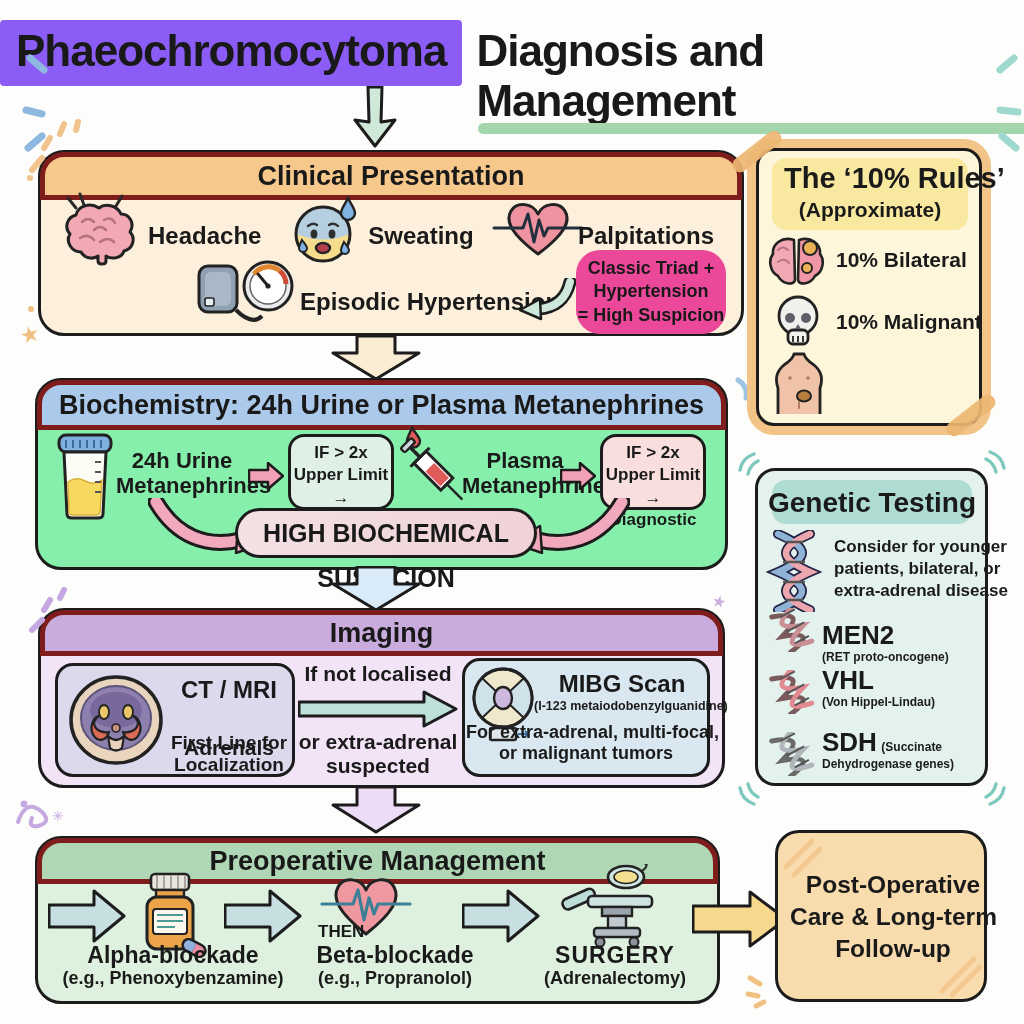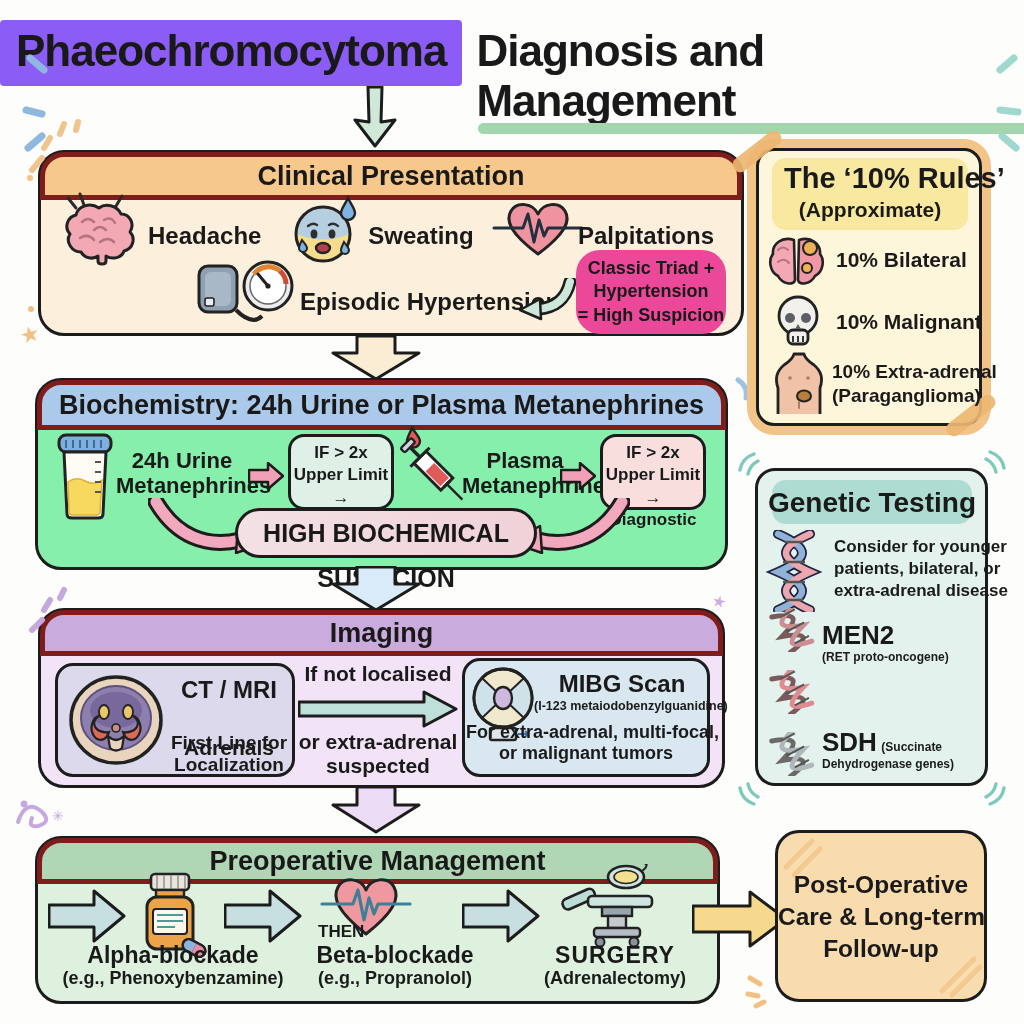--- a/index.html
+++ b/index.html
@@ -298,21 +298,21 @@
 
   <svg class="abs" style="left:692px;top:888px" width="96" height="62" viewBox="0 0 96 62">
     <polygon points="1,18 58,18 58,4 94,31 58,58 58,44 1,44" fill="#f6d98c" stroke="#1c1c1c" stroke-width="3" stroke-linejoin="round"></polygon>
   </svg>
 
   <div class="box" style="left:775px;top:830px;width:212px;height:172px;background:#f8dcae;border-radius:24px;">
     <svg width="206" height="166" viewBox="0 0 206 166" style="position:absolute;left:0;top:0;">
       <path d="M8 34 L34 8 M16 42 L42 16" stroke="#f3c98f" stroke-width="5" stroke-linecap="round"></path>
       <path d="M164 158 L196 126 M174 162 L202 134" stroke="#f3c98f" stroke-width="5" stroke-linecap="round"></path>
     </svg>
-    <div class="t" style="left:0;top:36px;width:206px;font-size:24.5px;line-height:1.3;position:absolute;">
+    <div class="t" style="left:12px;top:36px;width:206px;font-size:24.5px;line-height:1.3;position:absolute;">
       <div>Post-Operative</div>
       <div>Care &amp; Long-term</div>
       <div>Follow-up</div>
     </div>
   </div>
   <svg class="abs" style="left:744px;top:968px" width="40" height="44" viewBox="0 0 40 44">
     <path d="M6 10 L16 16 M4 26 L14 28 M12 38 L20 34" stroke="#f0c183" stroke-width="5" stroke-linecap="round"></path>
   </svg>
 
   <div class="rules"></div>
@@ -338,24 +338,20 @@
     <path d="M21 42 v6 M26 42 v6 M31 42 v6" stroke="#222" stroke-width="1.8"></path>
   </svg>
   <div class="t" style="left:836px;top:310px;width:140px;font-size:21px;text-align:left;">10% Malignant</div>
   <svg class="abs" style="left:770px;top:352px" width="58" height="64" viewBox="0 0 58 64">
     <path d="M8 62 L8 36 Q3 22 14 13 Q23 7 24 2 L34 2 Q35 7 44 13 Q55 22 50 36 L50 62" fill="#f0c3a8" stroke="#222" stroke-width="2.8" stroke-linejoin="round"></path>
     <circle cx="20" cy="26" r="1.8" fill="#b07a5e"></circle>
       <circle cx="38" cy="26" r="1.8" fill="#b07a5e"></circle>
     <ellipse cx="34" cy="44" rx="7" ry="5.5" fill="#b5803f" stroke="#222" stroke-width="2"></ellipse>
     <path d="M29 56 q0 -4 0 -6" stroke="#b07a5e" stroke-width="2" stroke-linecap="round"></path>
   </svg>
-  <div class="t" style="left:832px;top:360px;width:152px;font-size:19px;text-align:left;line-height:1.25;">
-    <div>10% Extra-adrenal</div>
-    <div>(Paraganglioma)</div>
-  </div>
 
   <div class="box" style="left:755px;top:468px;width:233px;height:318px;background:#e3f2ed;border-radius:20px;border-width:3px;"></div>
   <svg class="abs" style="left:736px;top:450px" width="26" height="26" viewBox="0 0 26 26">
     <path d="M4 20 q2 -12 14 -16 M12 24 q2 -9 10 -13" fill="none" stroke="#7ec9bd" stroke-width="3.4" stroke-linecap="round"></path>
   </svg>
   <svg class="abs" style="left:982px;top:448px" width="26" height="26" viewBox="0 0 26 26">
     <path d="M22 20 q-2 -12 -14 -16 M14 24 q-2 -9 -10 -13" fill="none" stroke="#7ec9bd" stroke-width="3.4" stroke-linecap="round"></path>
   </svg>
   <svg class="abs" style="left:736px;top:782px" width="26" height="26" viewBox="0 0 26 26">
     <path d="M4 6 q2 12 14 16 M12 2 q2 9 10 13" fill="none" stroke="#7ec9bd" stroke-width="3.4" stroke-linecap="round"></path>
@@ -388,20 +384,24 @@
     <div class="gene-name">MEN2</div>
     <div class="gene-desc">(RET proto-oncogene)</div>
   </div>
   <svg class="abs" style="left:764px;top:670px" width="52" height="44" viewBox="0 0 52 44">
     <g transform="rotate(-28 26 22)">
       <path d="M10 4 C34 12 34 18 10 26 C34 34 34 40 10 44" transform="translate(6,-2)" fill="none" stroke="#7a5a5a" stroke-width="5" stroke-linecap="round"></path>
       <path d="M34 4 C10 12 10 18 34 26 C10 34 10 40 34 44" transform="translate(6,-2)" fill="none" stroke="#e08b92" stroke-width="5" stroke-linecap="round"></path>
       <path d="M18 8 h16 M16 24 h20 M18 38 h16" transform="translate(6,-2)" stroke="#555" stroke-width="2"></path>
     </g>
   </svg>
+  <div class="t" style="left:822px;top:666px;width:164px;text-align:left;">
+    <div class="gene-name">VHL</div>
+    <div class="gene-desc">(Von Hippel-Lindau)</div>
+  </div>
   <svg class="abs" style="left:764px;top:732px" width="52" height="44" viewBox="0 0 52 44">
     <g transform="rotate(-28 26 22)">
       <path d="M10 4 C34 12 34 18 10 26 C34 34 34 40 10 44" transform="translate(6,-2)" fill="none" stroke="#6a6a6a" stroke-width="5" stroke-linecap="round"></path>
       <path d="M34 4 C10 12 10 18 34 26 C10 34 10 40 34 44" transform="translate(6,-2)" fill="none" stroke="#b0b6ba" stroke-width="5" stroke-linecap="round"></path>
       <path d="M18 8 h16 M16 24 h20 M18 38 h16" transform="translate(6,-2)" stroke="#555" stroke-width="2"></path>
     </g>
   </svg>
   <div class="t" style="left:822px;top:728px;width:164px;text-align:left;">
     <div><span class="gene-name">SDH</span>
       <span class="gene-desc">(Succinate</span></div>

